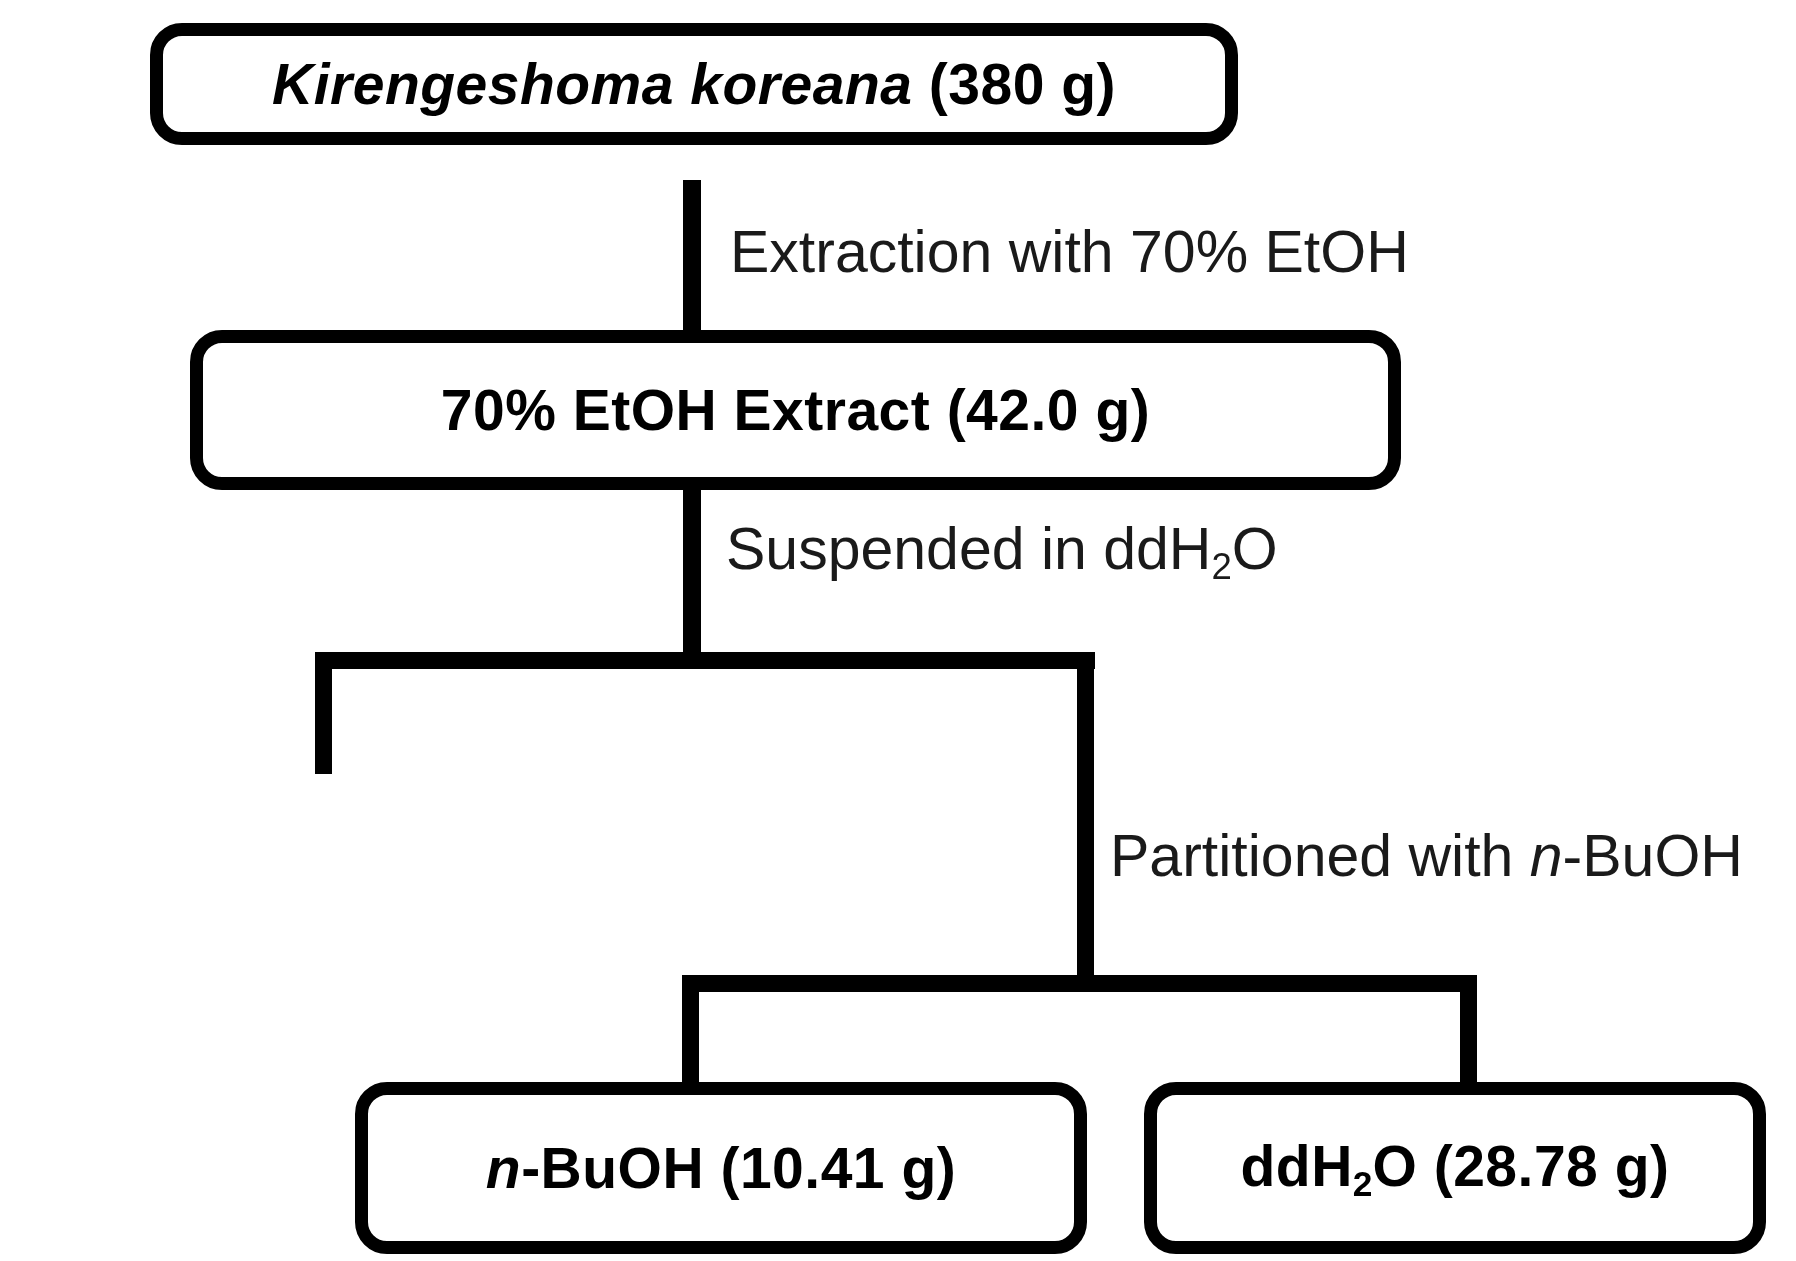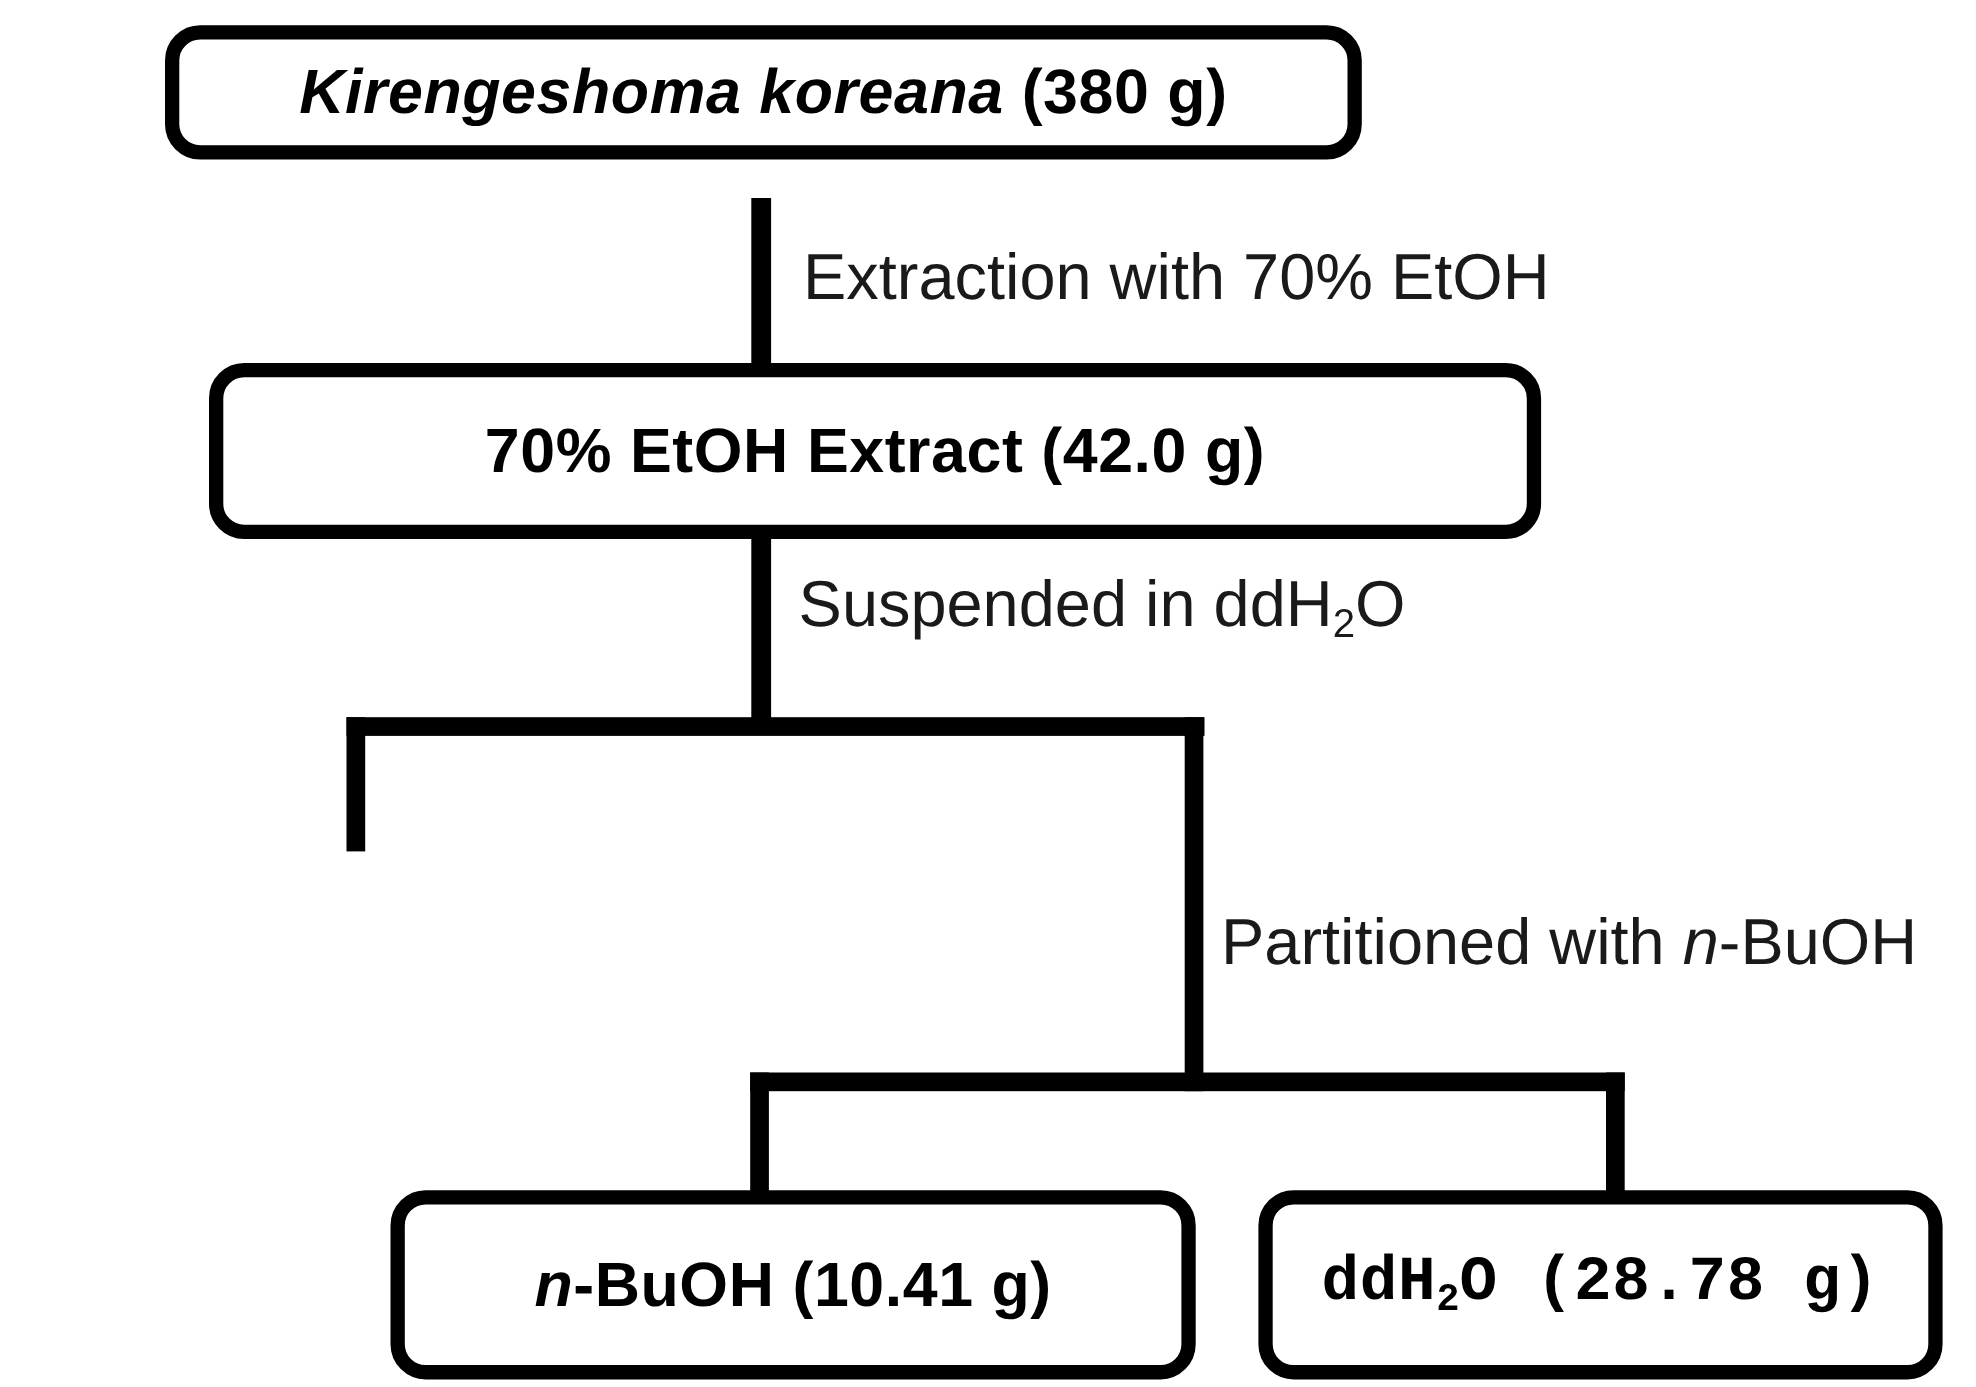--- a/index.html
+++ b/index.html
@@ -46,21 +46,21 @@
   .sb {
     font-size: 0.62em;
     vertical-align: -0.28em;
     letter-spacing: 0;
   }
   
   #box-kirengeshoma { left: 150px;  top: 23px;   width: 1088px; height: 122px; }
   #box-etoh-extract { left: 150px;  top: 330px;  width: 1211px; height: 160px; margin-left: 40px; }
   #box-n-hexane     { left: 30px;   top: 768px;  width: 580px;  height: 142px; font-size: 55px; }
   #box-n-buoh       { left: 355px;  top: 1082px; width: 732px;  height: 172px; }
-  #box-ddh2o        { left: 1144px; top: 1082px; width: 622px;  height: 172px; font-family: Liberation Mono, monospace; }
+  #box-ddh2o        { left: 1144px; top: 1082px; width: 622px;  height: 172px; }
   
   #line-conn-top          { left: 683px;  top: 180px; width: 18px;  height: 156px; }
   #line-conn-mid          { left: 683px;  top: 486px; width: 18px;  height: 182px; }
   #line-branch1-h         { left: 315px;  top: 652px; width: 780px; height: 17px; }
   #line-branch1-left-drop { left: 315px;  top: 652px; width: 17px;  height: 122px; }
   #line-branch1-right-drop{ left: 1077px; top: 652px; width: 17px;  height: 340px; }
   #line-branch2-h         { left: 682px;  top: 975px; width: 795px; height: 17px; }
   #line-branch2-left-drop { left: 682px;  top: 975px; width: 17px;  height: 113px; }
   #line-branch2-right-drop{ left: 1460px; top: 975px; width: 17px;  height: 113px; }
   

